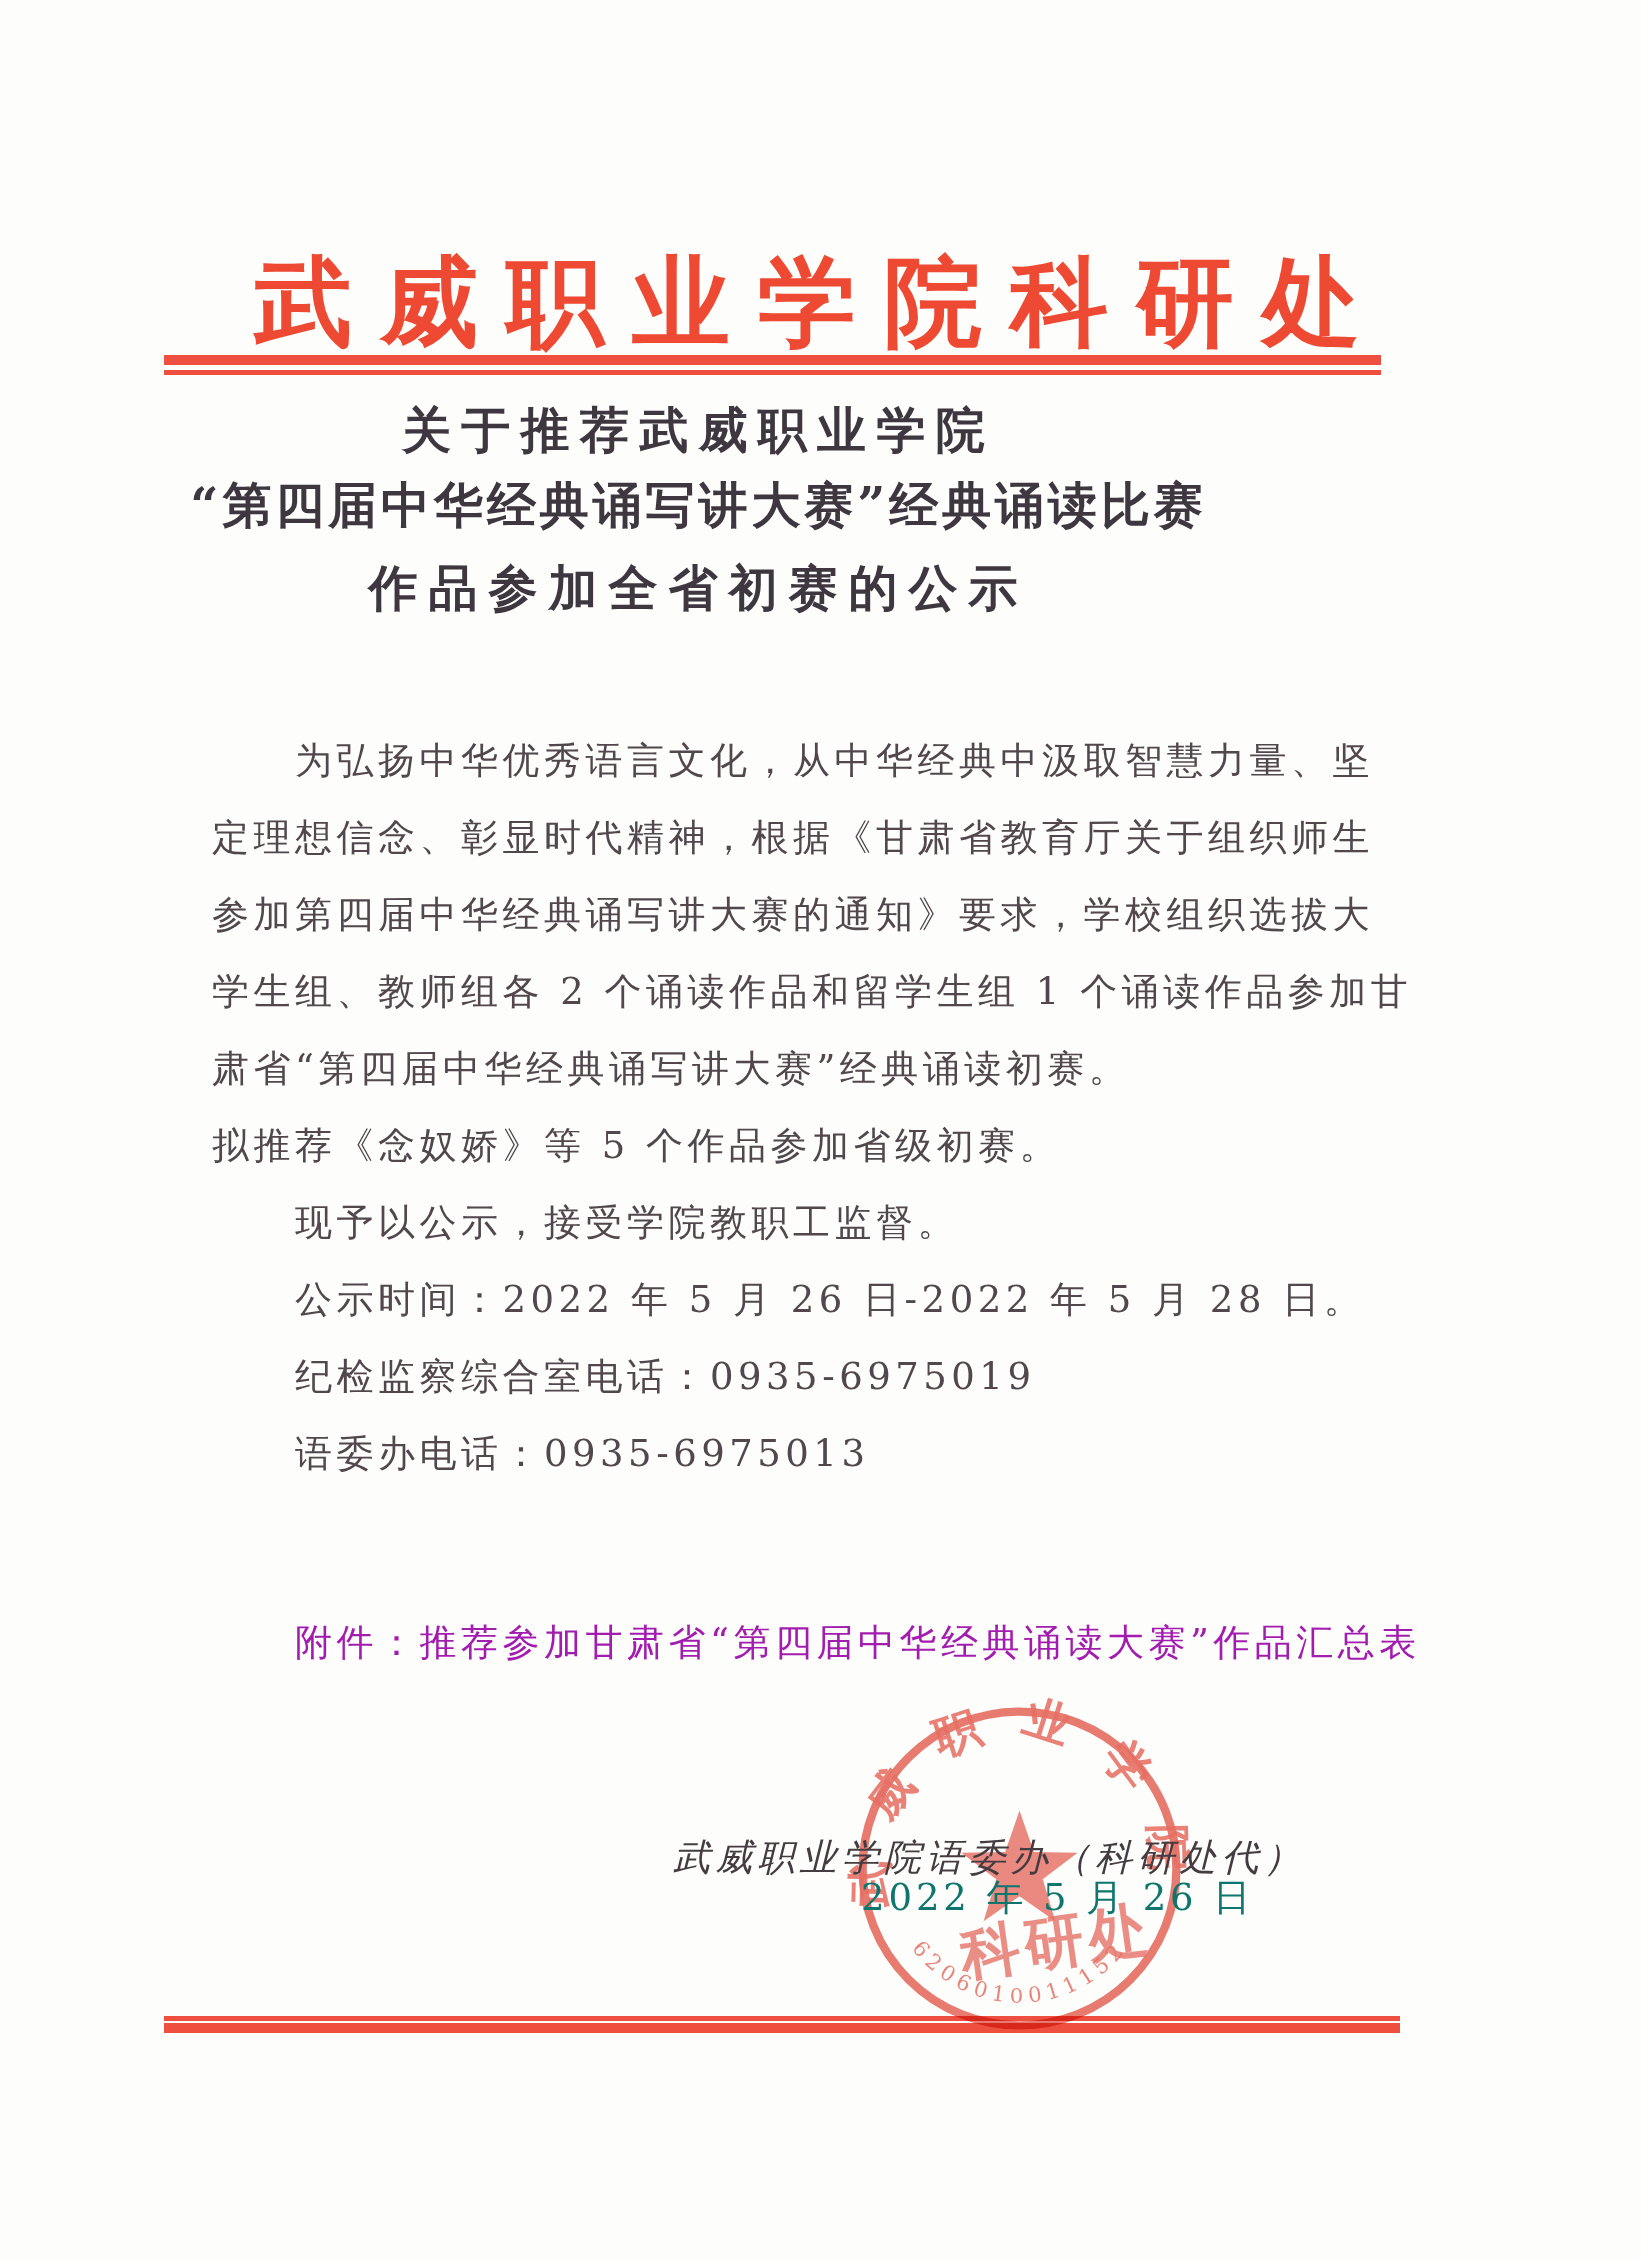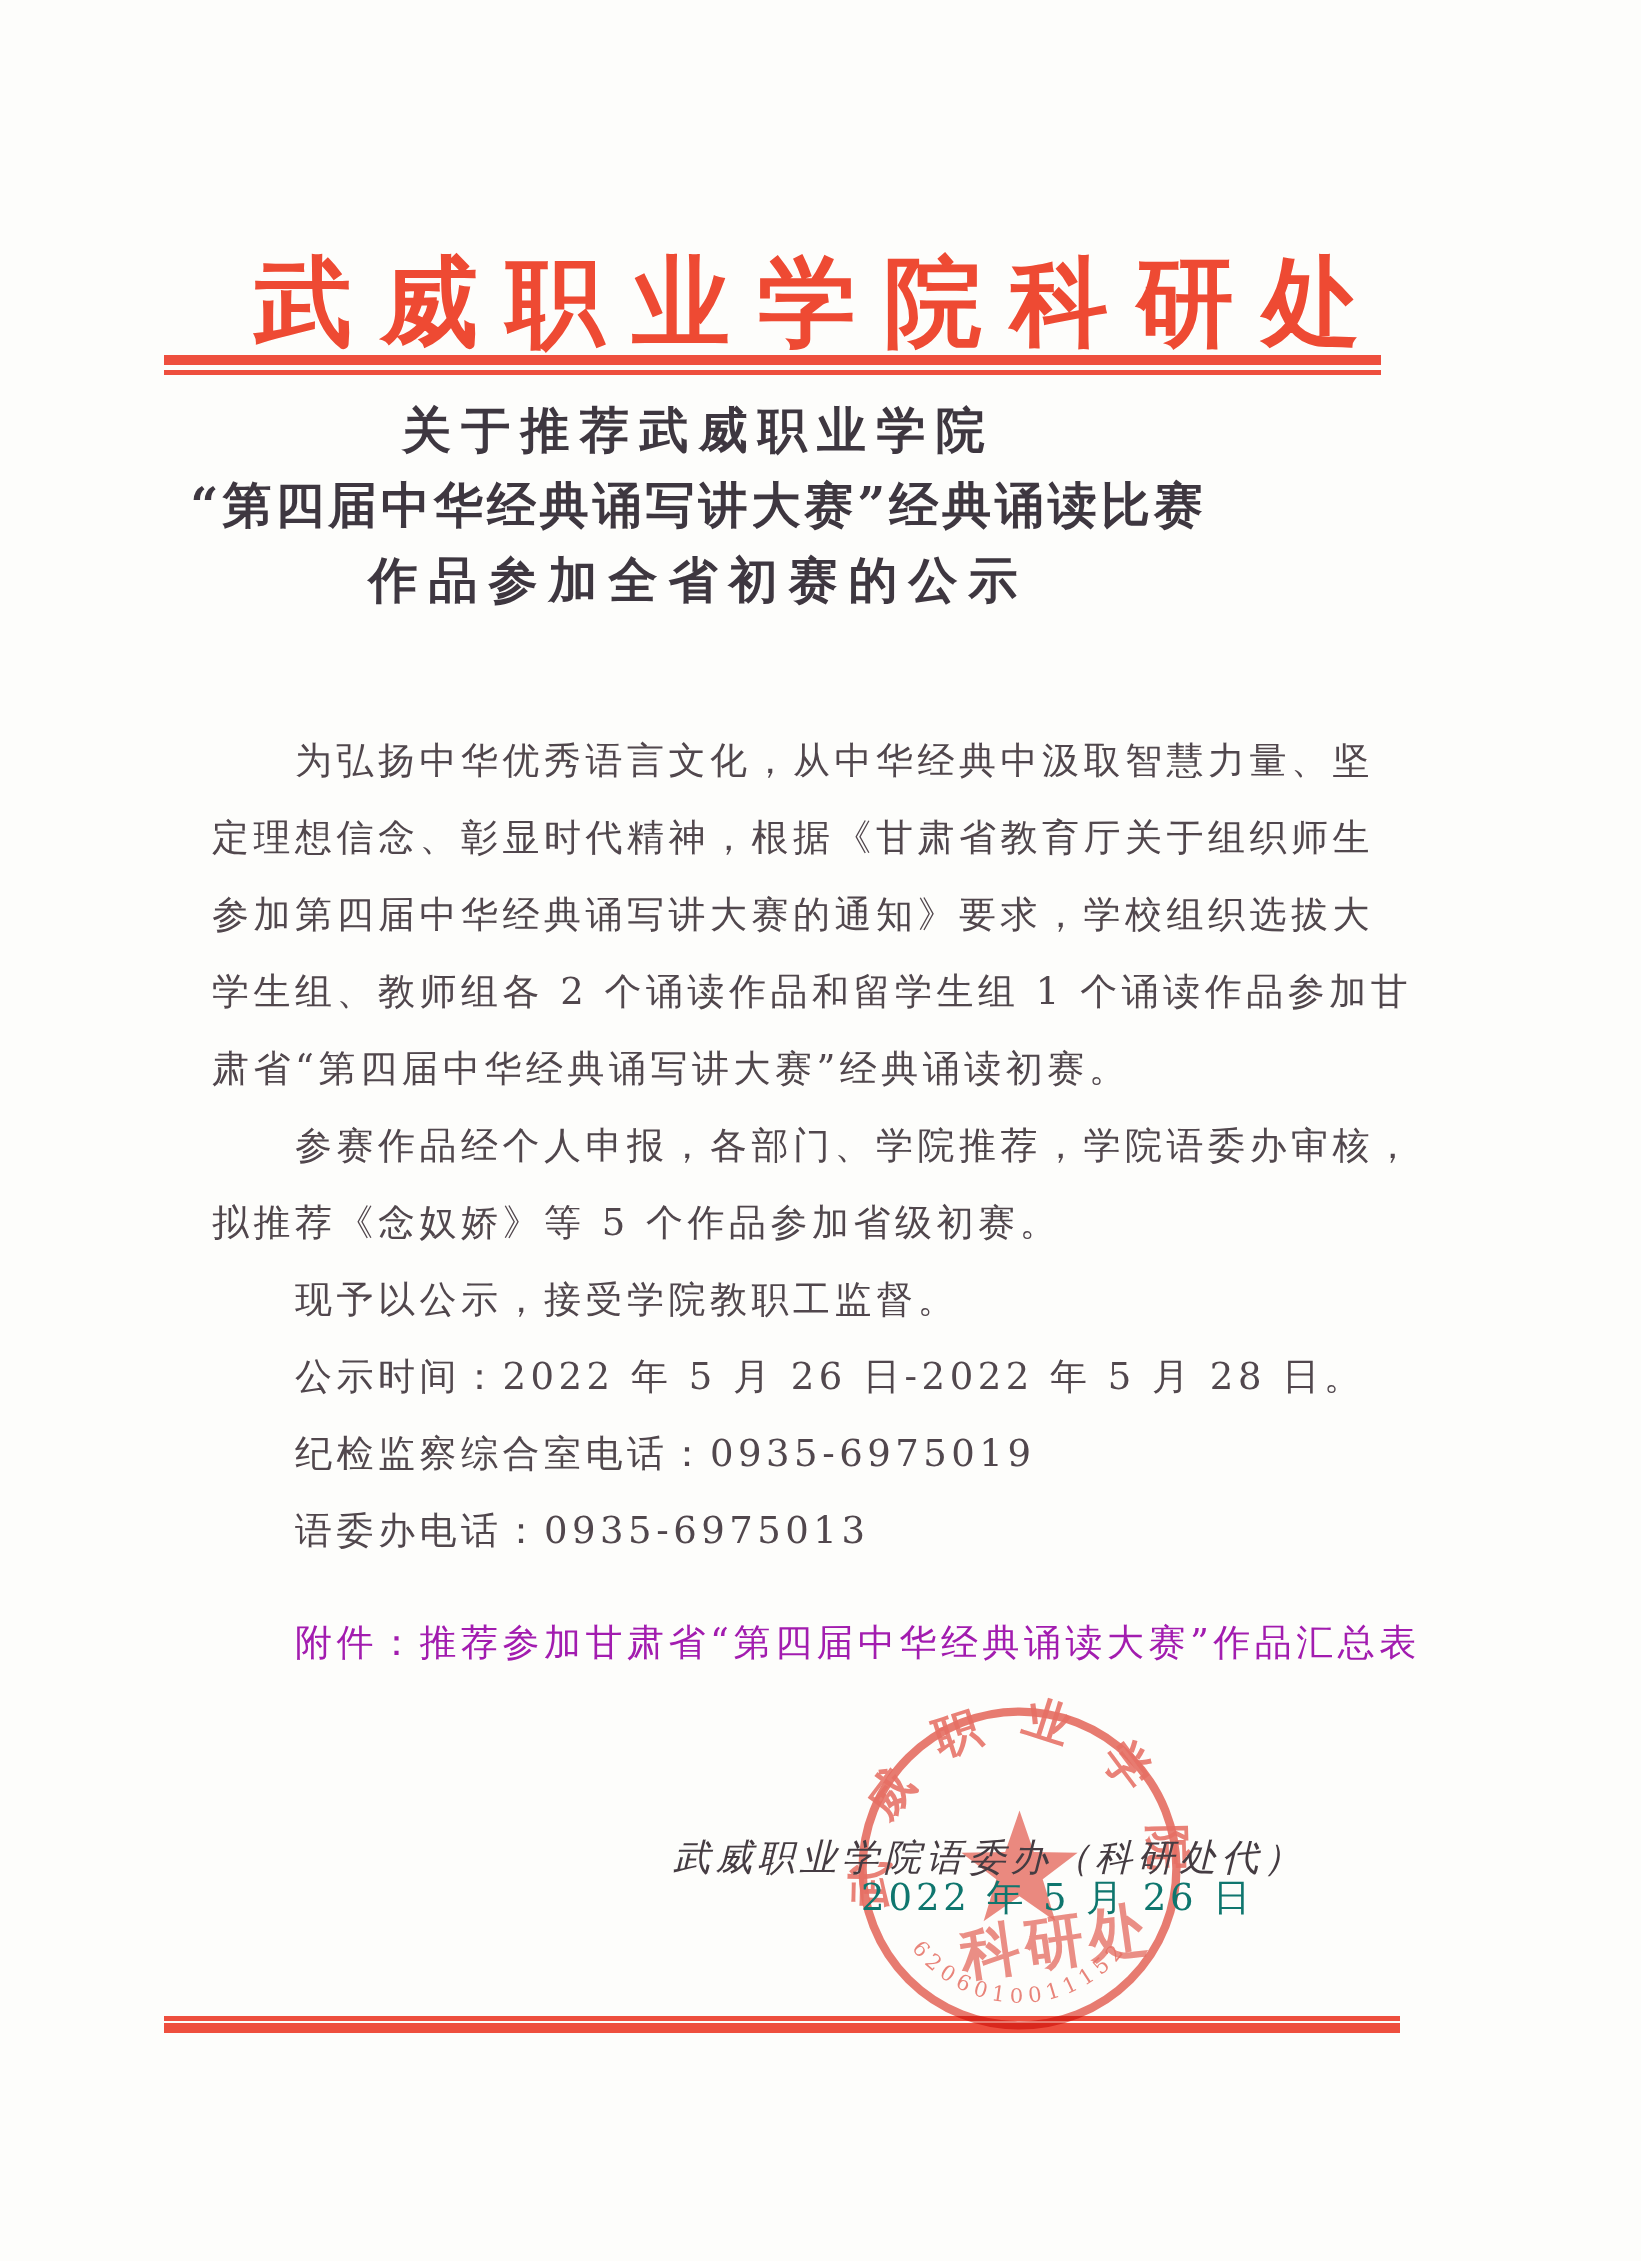--- a/index.html
+++ b/index.html
@@ -26,21 +26,21 @@
   .rule-bottom-thin {left:164px;top:2016px;width:1236px;height:4.5px;}
   .rule-bottom-thick{left:164px;top:2023px;width:1236px;height:9.7px;}
   
   .doc-title{
     position:absolute;left:0;top:393px;width:1397px;
     text-align:center;color:#3e3740;font-weight:bold;
   }
   .doc-title .t{font-size:49px;line-height:75px;white-space:nowrap;}
   .doc-title .t1{letter-spacing:10.3px;}
   .doc-title .t2{letter-spacing:3.9px;}
-  .doc-title .t3{letter-spacing:11px;}
+  .doc-title .t3{letter-spacing:11px;margin-top:8px;}
   
   .body-block{
     position:absolute;left:212px;top:722px;width:1210px;
     color:#51474d;
   }
   .body-line{
     font-size:37px;line-height:77px;height:77px;
     letter-spacing:4.5px;white-space:nowrap;
   }
   .attachment-line{
@@ -79,21 +79,20 @@
     <div class="t t2">“第四届中华经典诵写讲大赛”经典诵读比赛</div>
     <div class="t t3">作品参加全省初赛的公示</div>
   </div>
 
   <div class="body-block">
     <div class="body-line">　　为弘扬中华优秀语言文化，从中华经典中汲取智慧力量、坚</div>
     <div class="body-line">定理想信念、彰显时代精神，根据《甘肃省教育厅关于组织师生</div>
     <div class="body-line">参加第四届中华经典诵写讲大赛的通知》要求，学校组织选拔大</div>
     <div class="body-line">学生组、教师组各 2 个诵读作品和留学生组 1 个诵读作品参加甘</div>
     <div class="body-line">肃省“第四届中华经典诵写讲大赛”经典诵读初赛。</div>
-    <div class="body-line">　　参赛作品经个人申报，各部门、学院推荐，学院语委办审核，</div>
     <div class="body-line">拟推荐《念奴娇》等 5 个作品参加省级初赛。</div>
     <div class="body-line">　　现予以公示，接受学院教职工监督。</div>
     <div class="body-line">　　公示时间：2022 年 5 月 26 日-2022 年 5 月 28 日。</div>
     <div class="body-line">　　纪检监察综合室电话：0935-6975019</div>
     <div class="body-line">　　语委办电话：0935-6975013</div>
   </div>
 
   <div class="attachment-line">　　附件：推荐参加甘肃省“第四届中华经典诵读大赛”作品汇总表</div>
 
   <svg class="seal" viewBox="-290 -290 580 580" xmlns="http://www.w3.org/2000/svg">

